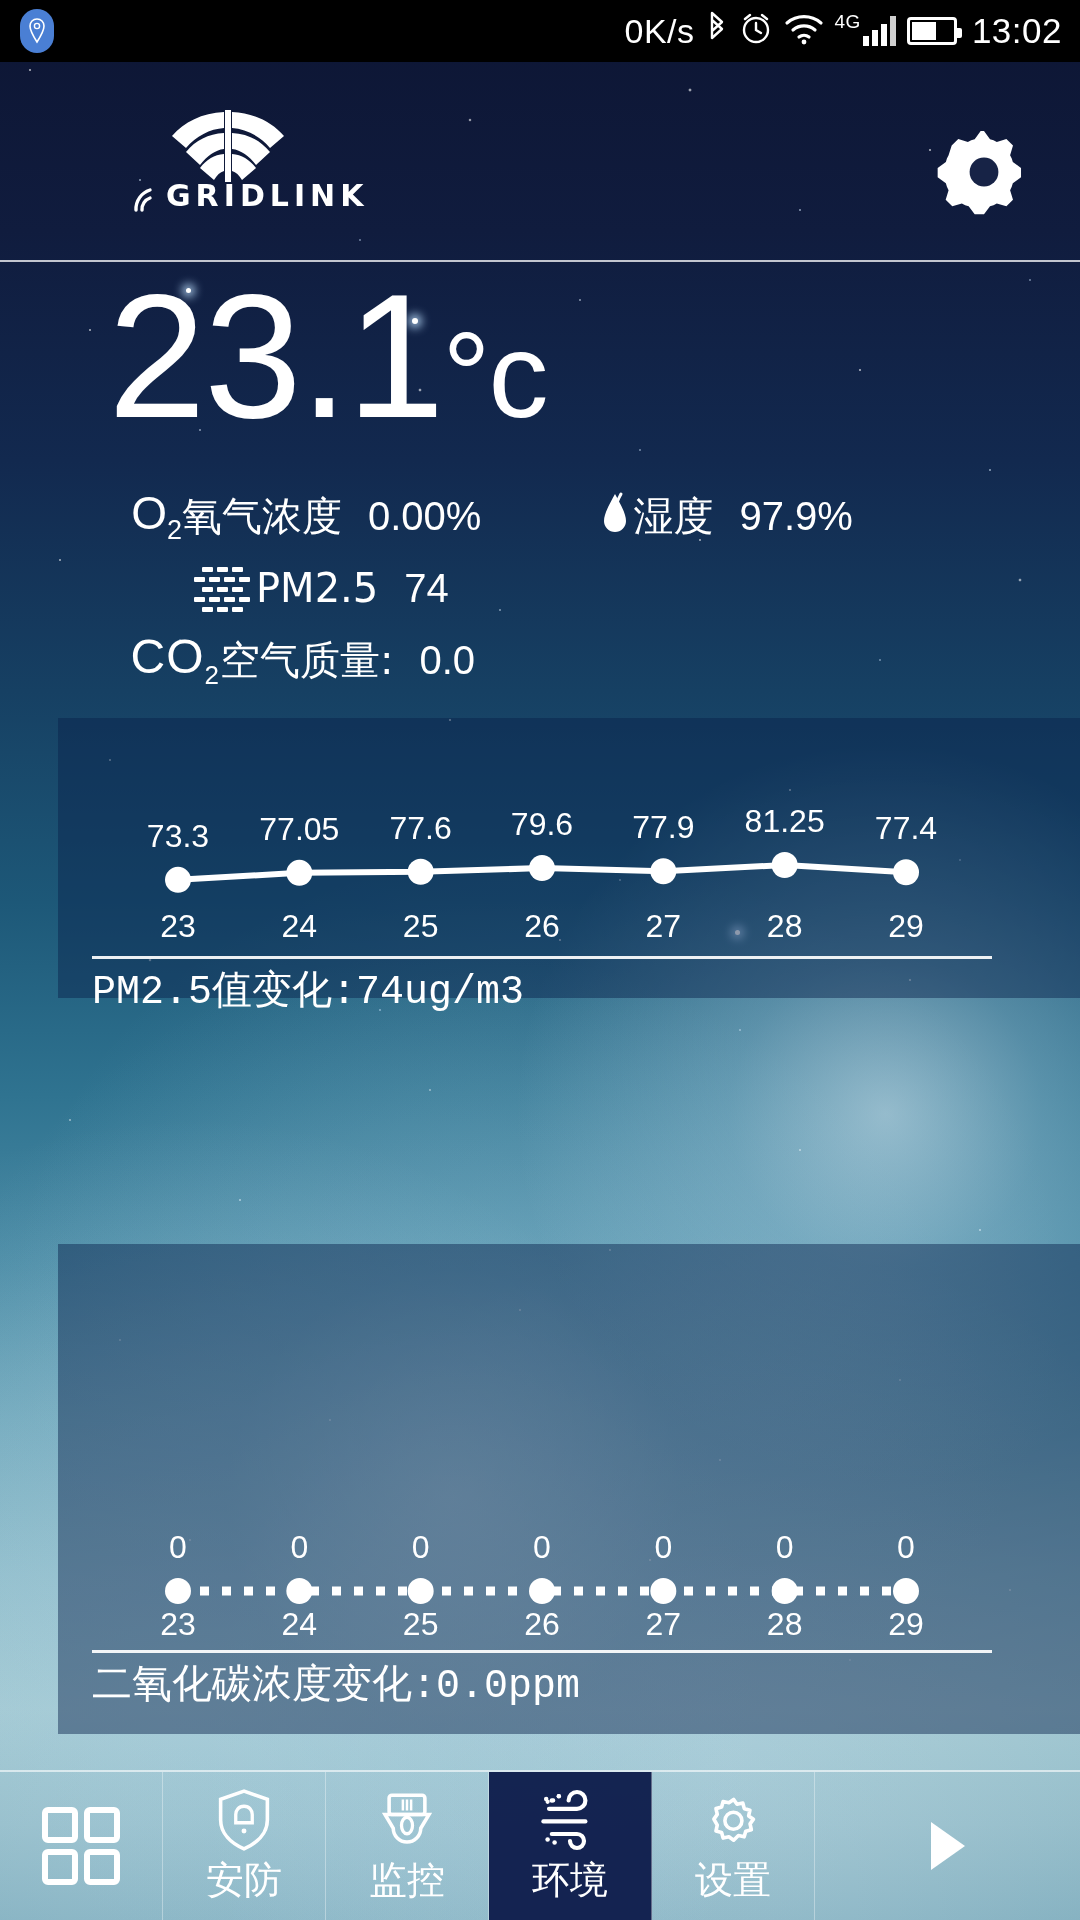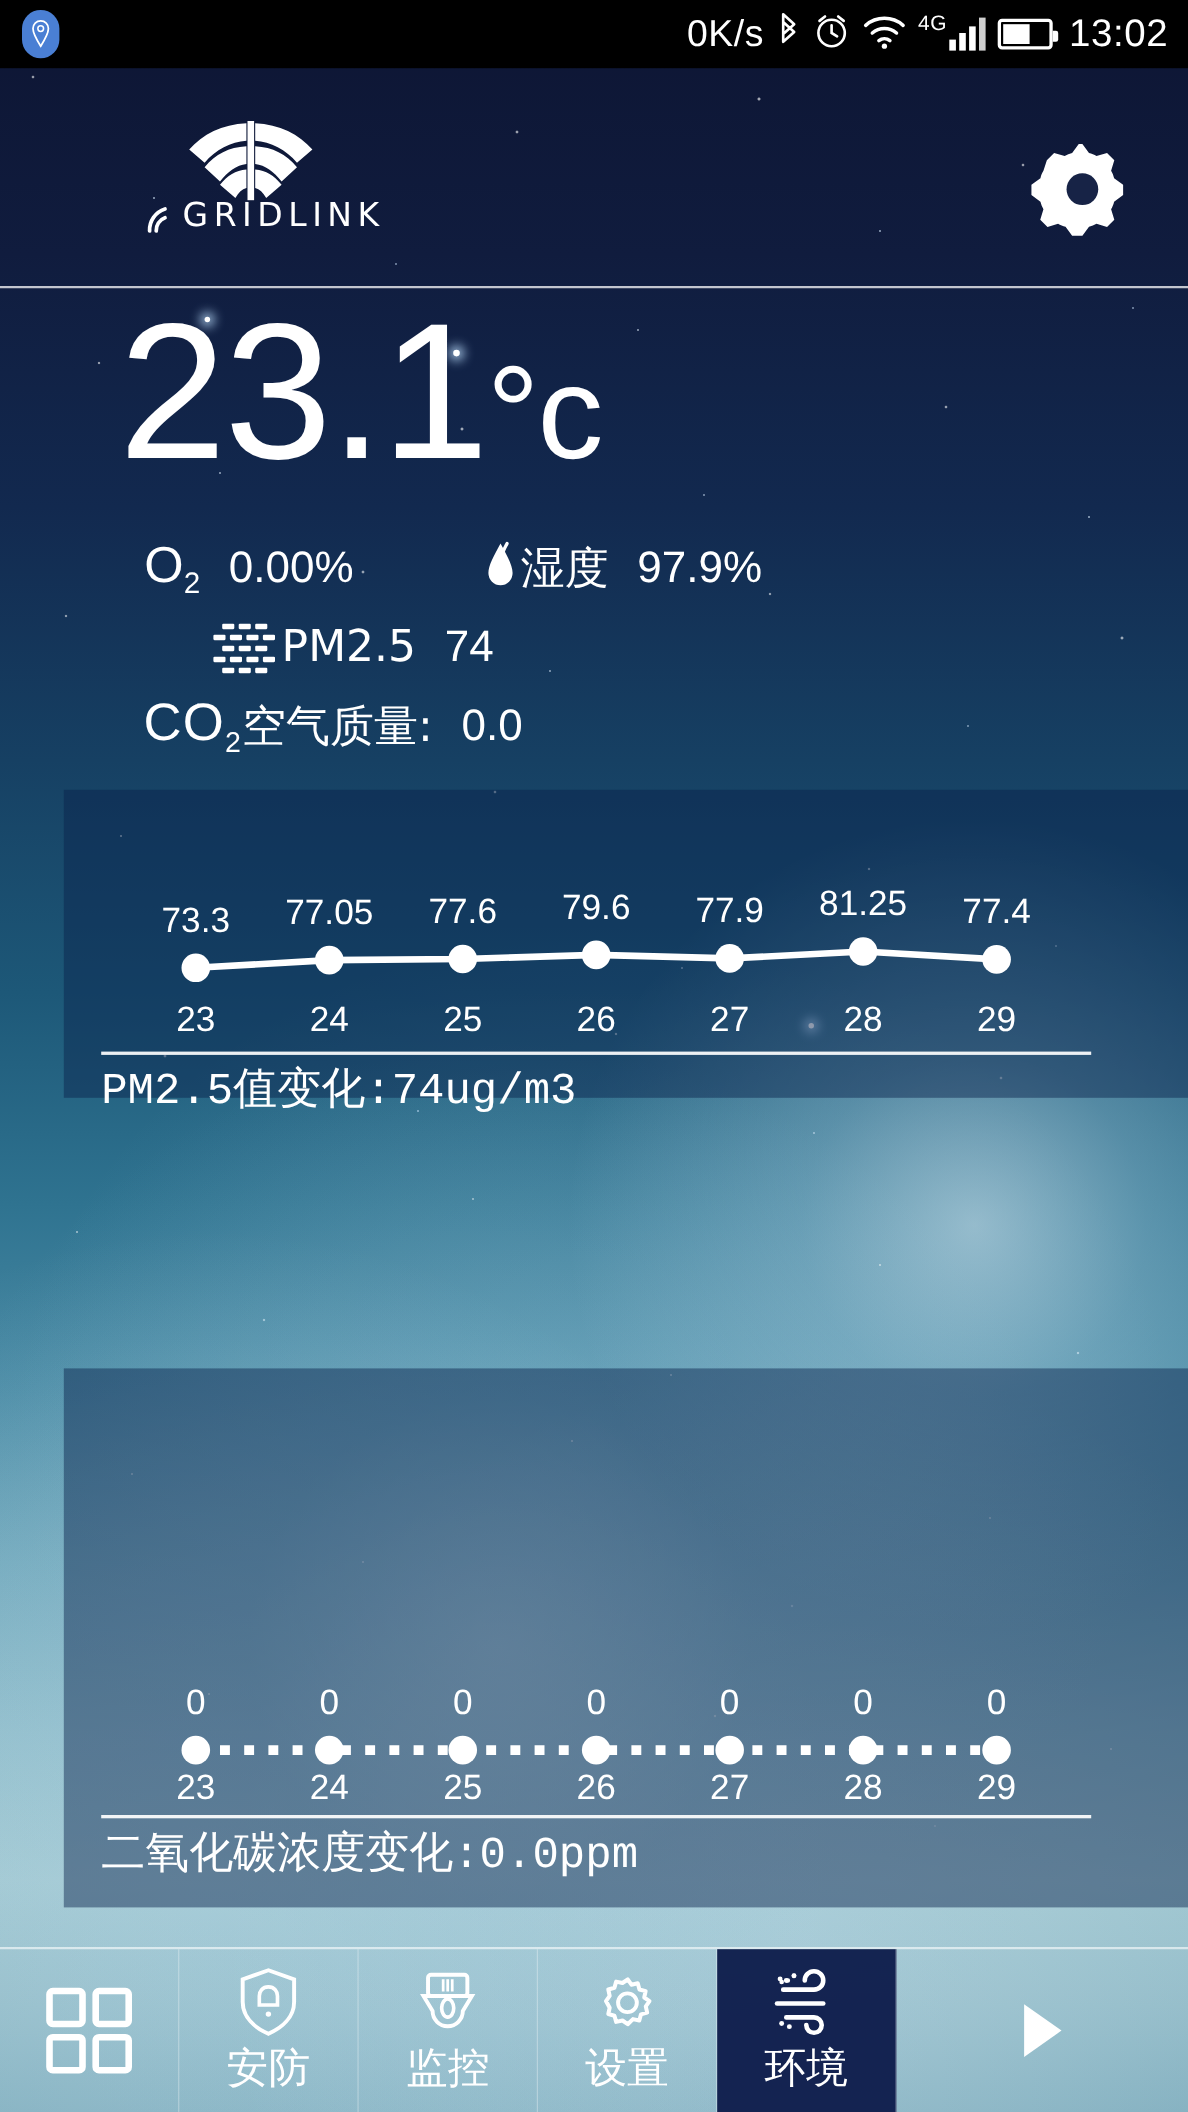--- a/index.html
+++ b/index.html
@@ -146,21 +146,21 @@
   
   .header {
     position:absolute; left:0; top:62px; width:1080px; height:200px;
     z-index:20;
     border-bottom:2px solid rgba(255,255,255,.75);
   }
   .logo-wrap { position:absolute; left:128px; top:38px; width:250px; height:130px; }
   .logo-txt {
     position:absolute; left:38px; top:78px;
     font-size:30px; letter-spacing:5px; color:#fff;
-    font-family:"DejaVu Sans",sans-serif; font-weight:normal;
+    font-family:"DejaVu Sans",sans-serif; font-weight:bold;
   }
   .logo-arc { position:absolute; left:4px; top:84px; }
   .gear-btn { position:absolute; right:48px; top:62px; width:96px; height:96px; }
 
   
   .temp-block { position:absolute; left:0; top:268px; width:1080px; z-index:20; }
   .temp {
     color:#fff; font-size:176px; line-height:1; font-weight:300;
     padding-left:108px; letter-spacing:-2px;
     font-family:"Liberation Sans",sans-serif;
@@ -328,20 +328,21 @@
     </div>
   </div>
 
   <div class="rows">
 
     <div class="srow">
       <div class="cell">
         <span class="ic">
             <span class="o2">O<sub>2</sub></span>
           </span>
+        <span class="lbl">氧气浓度</span>
         <span class="val">0.00%</span>
       </div>
       <div class="cell c2">
         <span class="ic">
           <svg width="36" height="54" viewBox="0 0 36 54">
             <path d="M18 5C12 16 7 25 7 32a11 11 0 0 0 22 0c0-7-5-16-11-27z" fill="#fff"></path>
             <path d="M24 5c-2 4-4 7-4 10" fill="none" stroke="#fff" stroke-width="3" stroke-linecap="round"></path>
           </svg>
         </span>
         <span class="lbl">湿度</span>
@@ -485,30 +486,20 @@
           <g stroke="#fff" stroke-width="1.8">
             <path d="M21 9v8M24 9v8M27 9v8"></path>
           </g>
           <path d="M8 20h32l-6 10a10 10 0 0 1-20 0L8 20z" fill="none" stroke="#fff" stroke-width="2.6"></path>
           <ellipse cx="24" cy="28" rx="4" ry="6" fill="none" stroke="#fff" stroke-width="2.4"></ellipse>
         </svg>
       </span>
       <span class="nav-label">监控</span>
     </div>
 
-    <div class="nav-item">
-      <span class="nav-icon">
-        <svg width="66" height="66" viewBox="0 0 48 48">
-          <path d="M24 5l2.4 3.4 4.1-.9 1.1 4 4 1.1-.9 4.1L38.1 19l-2.4 3.4.9 4.1-4 1.1-1.1 4-4.1-.9L24 34l-3.4-2.4-4.1.9-1.1-4-4-1.1.9-4.1L9.9 19l2.4-3.4-.9-4.1 4-1.1 1.1-4 4.1.9L24 5z" transform="translate(0,4) scale(1.02)" fill="none" stroke="#fff" stroke-width="2.6" stroke-linejoin="round"></path>
-          <circle cx="24.3" cy="24.5" r="6.2" fill="none" stroke="#fff" stroke-width="2.6"></circle>
-        </svg>
-      </span>
-      <span class="nav-label">设置</span>
-    </div>
-
     <div class="nav-item active">
       <span class="nav-icon">
         <svg width="70" height="62" viewBox="0 0 50 44">
           <g fill="none" stroke="#fff" stroke-width="3" stroke-linecap="round">
             <path d="M10 14h20a6 6 0 1 0-6-6"></path>
             <path d="M6 23h30"></path>
             <path d="M12 32h18a5 5 0 1 1-5 5"></path>
             <path d="M17 5h.01M13 8h.01M9 9h.01"></path>
           </g>
           <g fill="#fff">
@@ -516,18 +507,28 @@
               <circle cx="12" cy="8" r="1.6"></circle>
               <circle cx="8" cy="7" r="1.6"></circle>
             <circle cx="14" cy="38" r="1.6"></circle>
               <circle cx="9" cy="36" r="1.6"></circle>
           </g>
         </svg>
       </span>
       <span class="nav-label">环境</span>
     </div>
 
+    <div class="nav-item">
+      <span class="nav-icon">
+        <svg width="66" height="66" viewBox="0 0 48 48">
+          <path d="M24 5l2.4 3.4 4.1-.9 1.1 4 4 1.1-.9 4.1L38.1 19l-2.4 3.4.9 4.1-4 1.1-1.1 4-4.1-.9L24 34l-3.4-2.4-4.1.9-1.1-4-4-1.1.9-4.1L9.9 19l2.4-3.4-.9-4.1 4-1.1 1.1-4 4.1.9L24 5z" transform="translate(0,4) scale(1.02)" fill="none" stroke="#fff" stroke-width="2.6" stroke-linejoin="round"></path>
+          <circle cx="24.3" cy="24.5" r="6.2" fill="none" stroke="#fff" stroke-width="2.6"></circle>
+        </svg>
+      </span>
+      <span class="nav-label">设置</span>
+    </div>
+
     <div class="nav-item nav-arrow">
       <span class="tri"></span>
     </div>
   </div>
 
 </div>
 
 </body></html>

